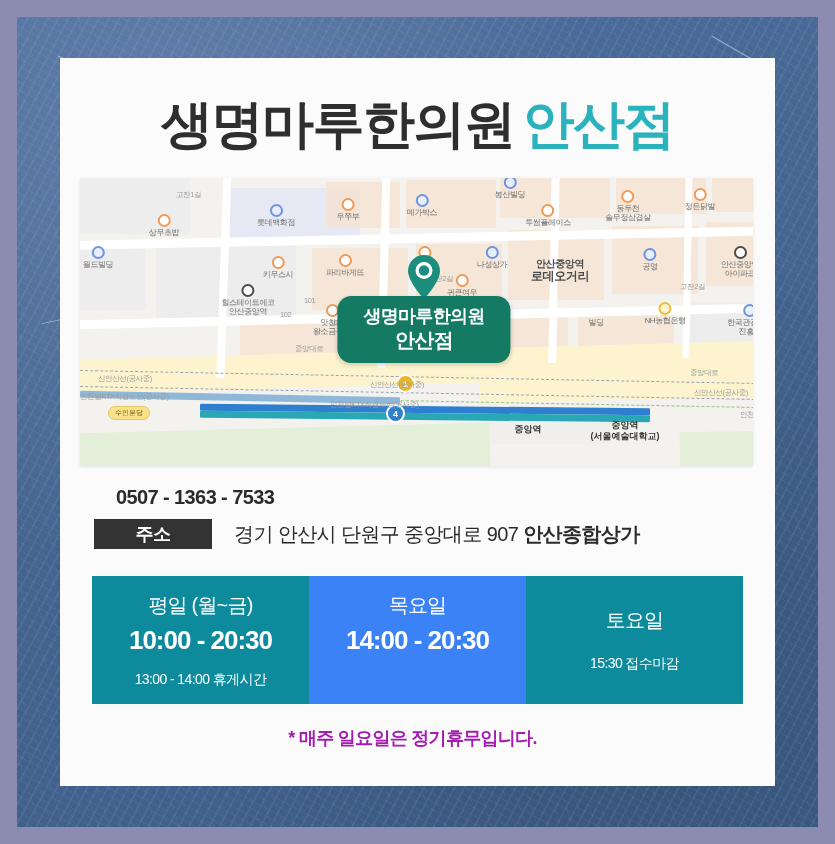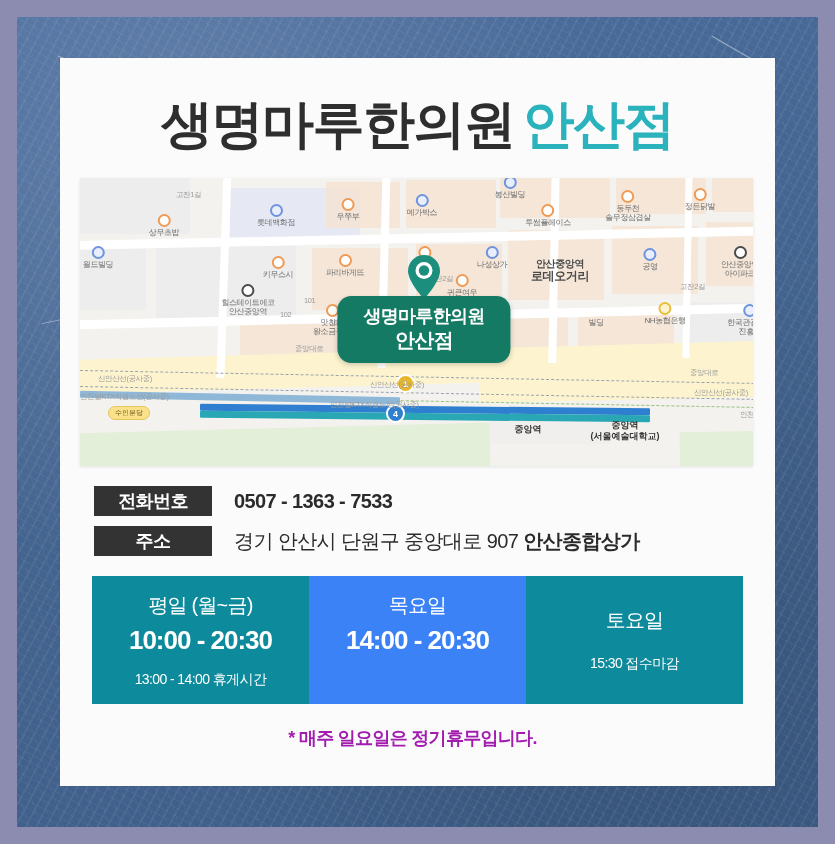--- a/index.html
+++ b/index.html
@@ -330,21 +330,20 @@
         <div class="callout" style="left:344px;top:118px;">
           <div class="l1">생명마루한의원</div>
           <div class="l2">안산점</div>
         </div>
 
       </div>
     </div>
 
     <div class="info">
       <div class="inforow">
-        <div class="tag">전화번호</div>
         <div class="val bold">0507 - 1363 - 7533</div>
       </div>
       <div class="inforow">
         <div class="tag">주소</div>
         <div class="val"><span>경기 안산시 단원구 중앙대로 907 </span><span class="strong">안산종합상가</span></div>
       </div>
     </div>
 
     <div class="hours">
       <div class="hcell dark">

